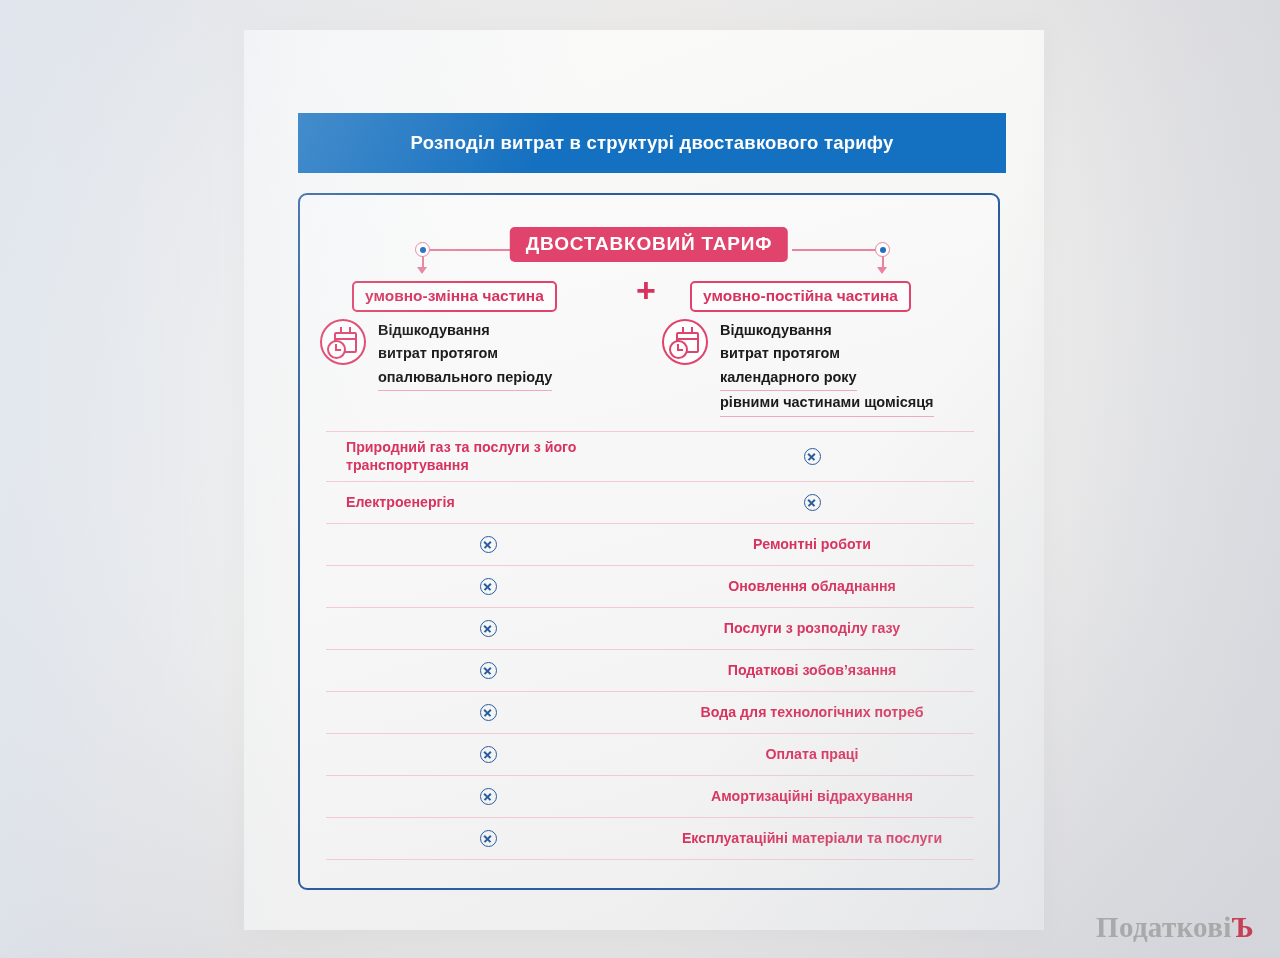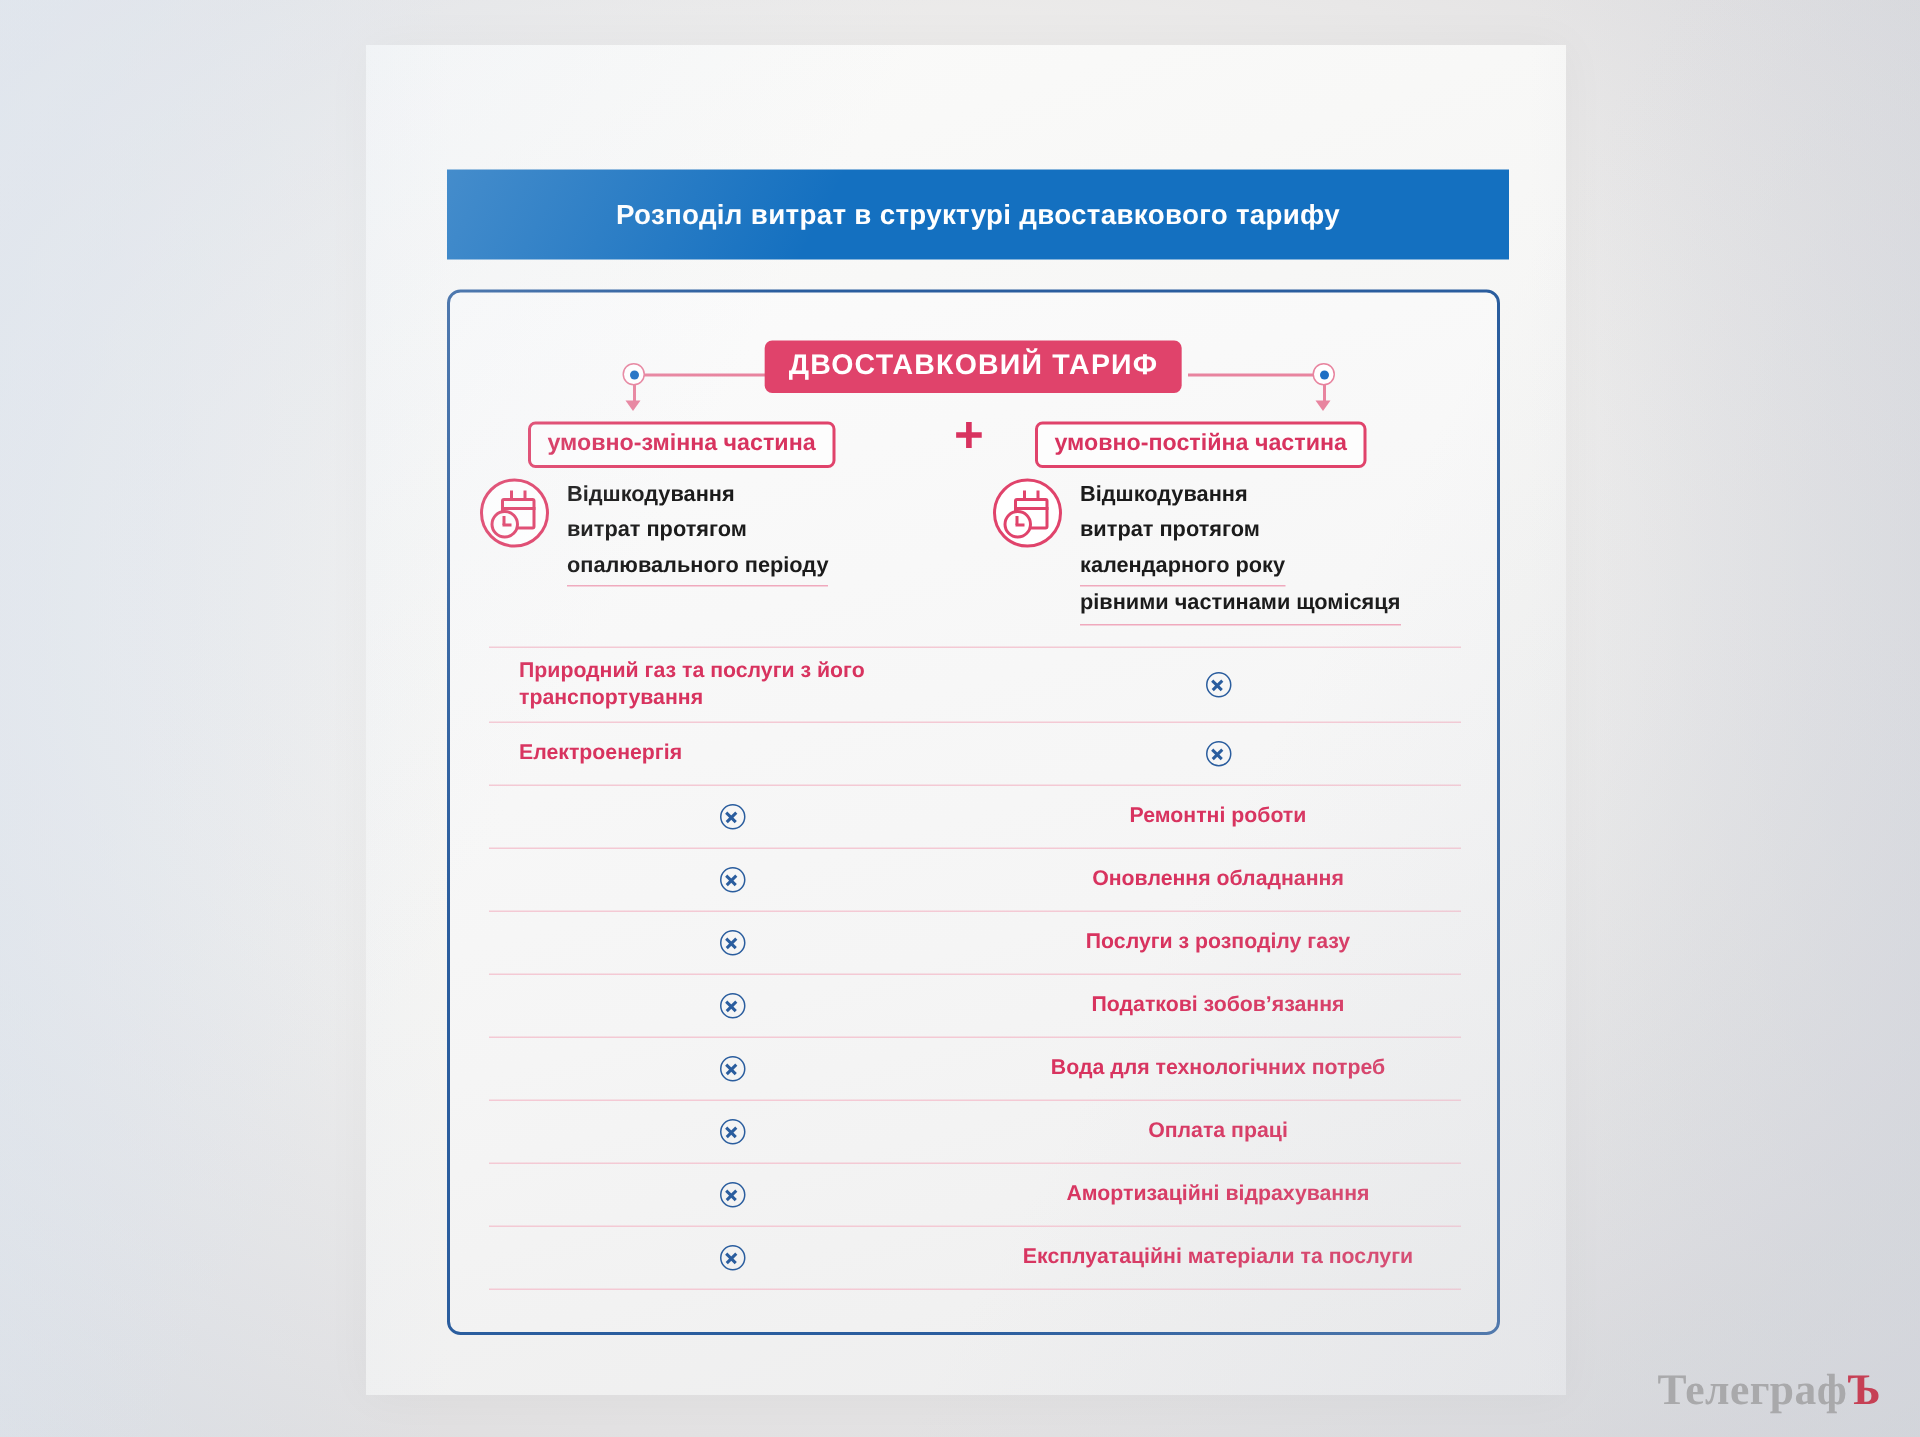--- a/index.html
+++ b/index.html
@@ -453,14 +453,14 @@
       </div>
 
   </div>
 </div>
 
 <div class="glare"></div>
 <div class="glare2"></div>
 <div class="photo-tint"></div>
 
 <div class="watermark">
-  <span>Телеграф</span><span class="accent">Ъ</span>
+  <span>Податкові</span><span class="accent">Ъ</span>
 </div>
 
 </body></html>

